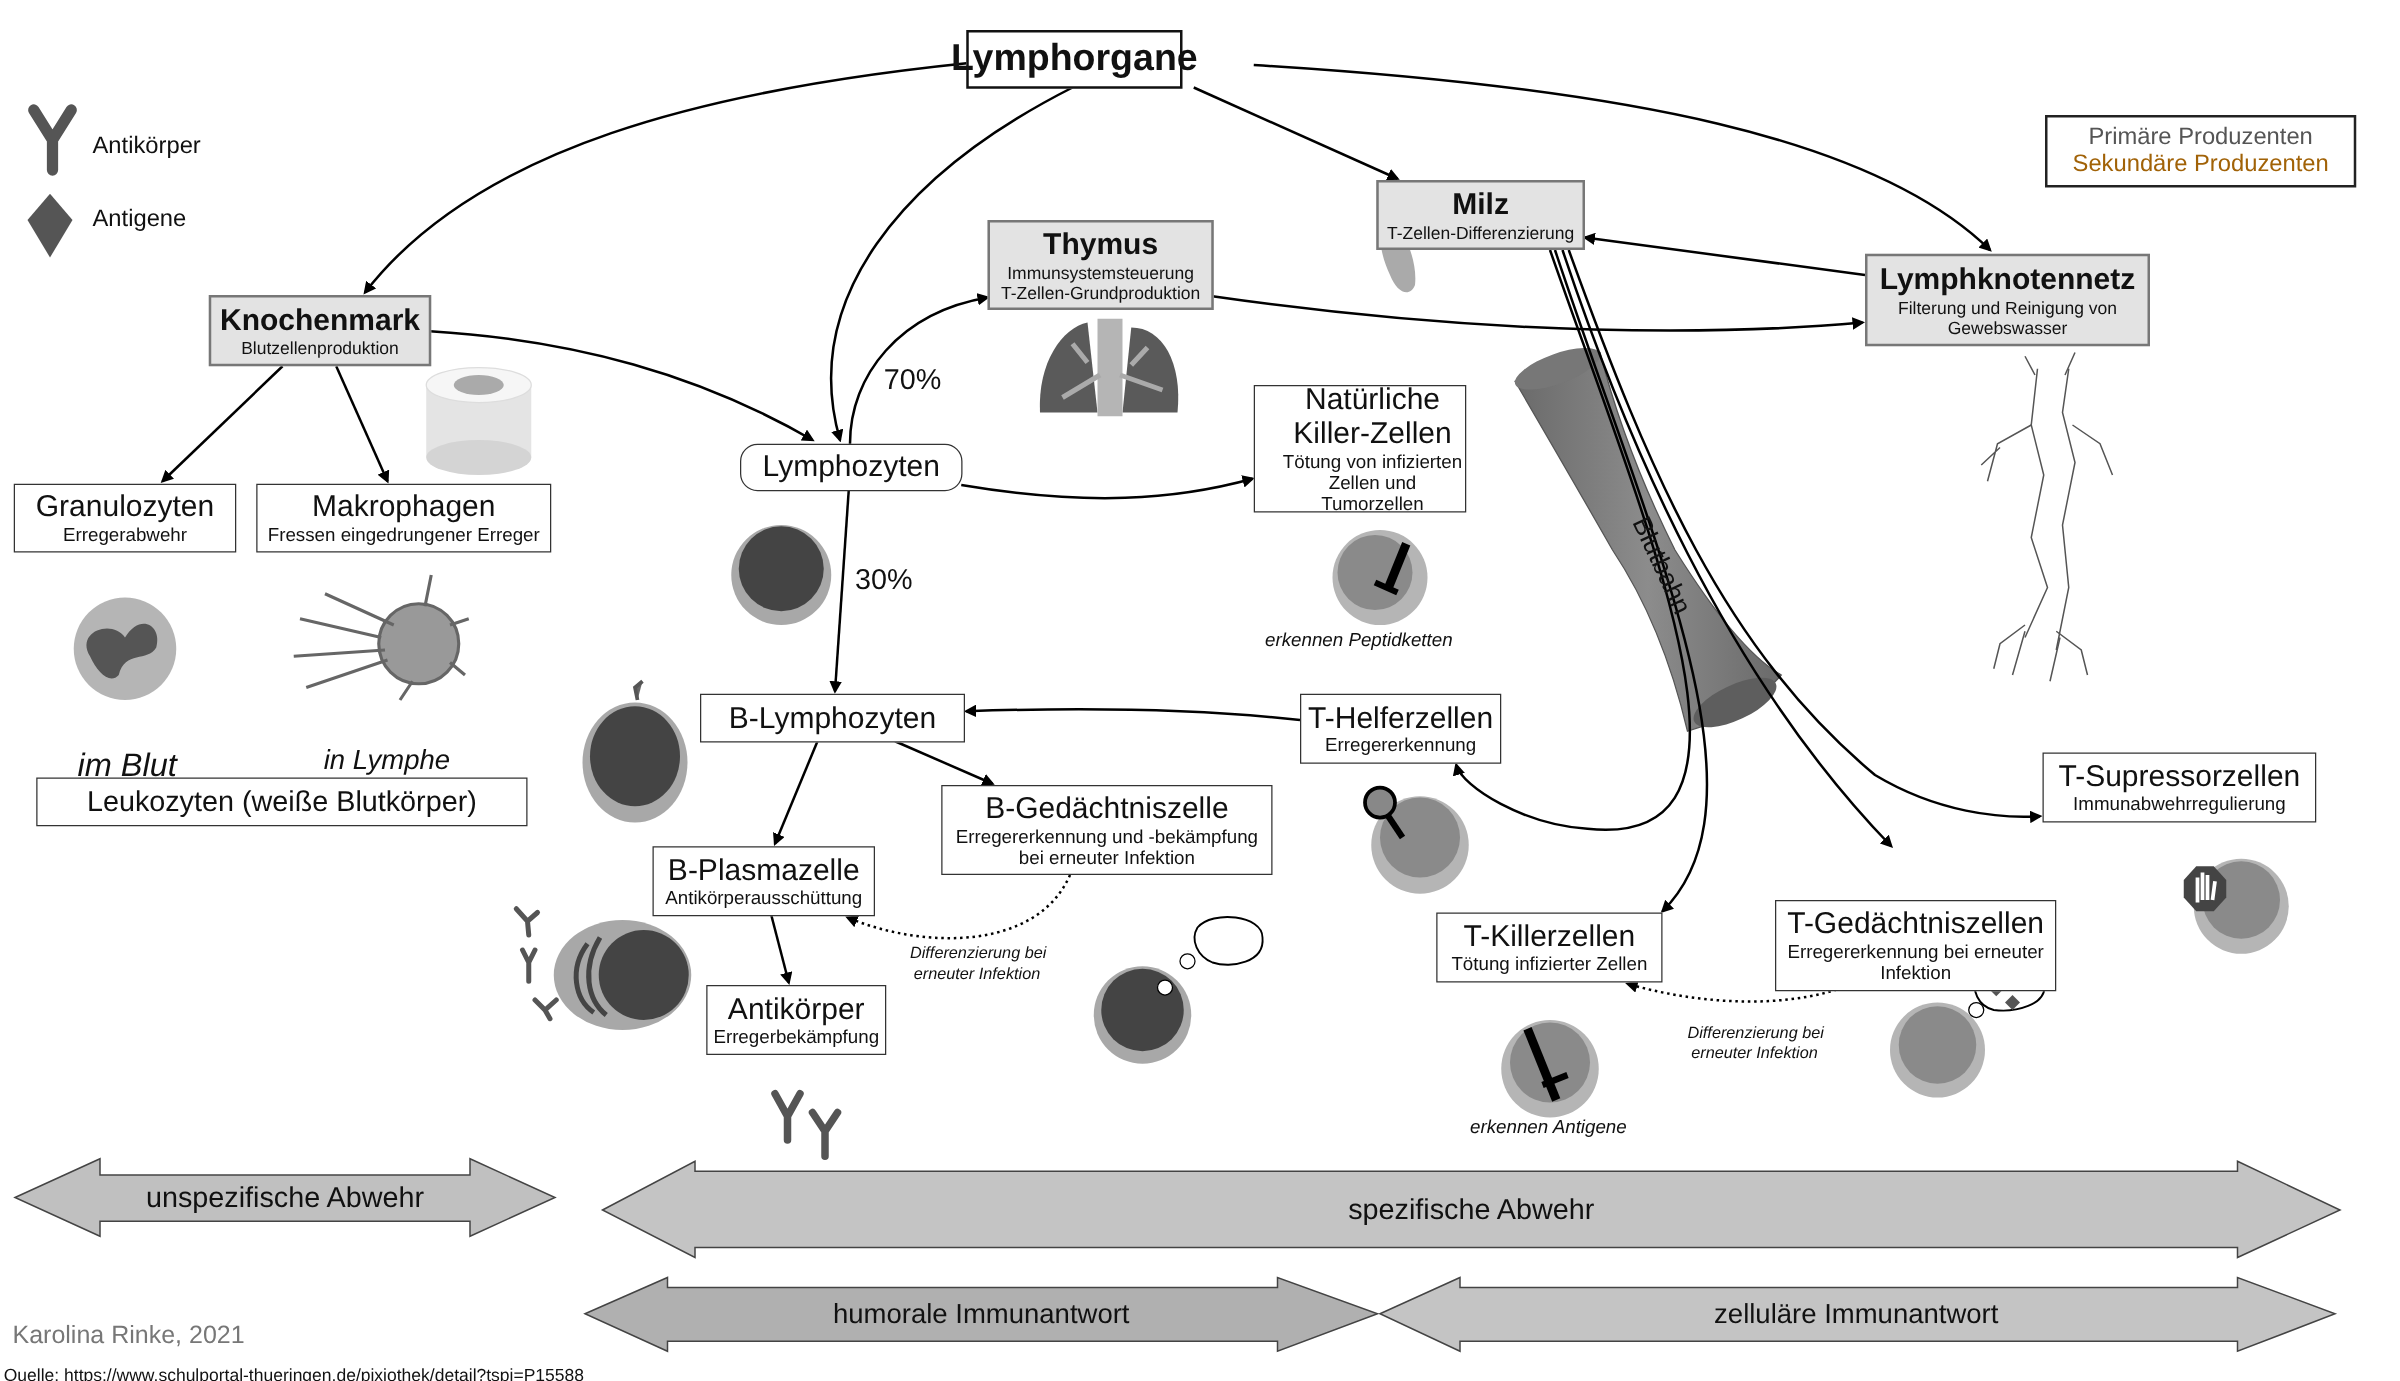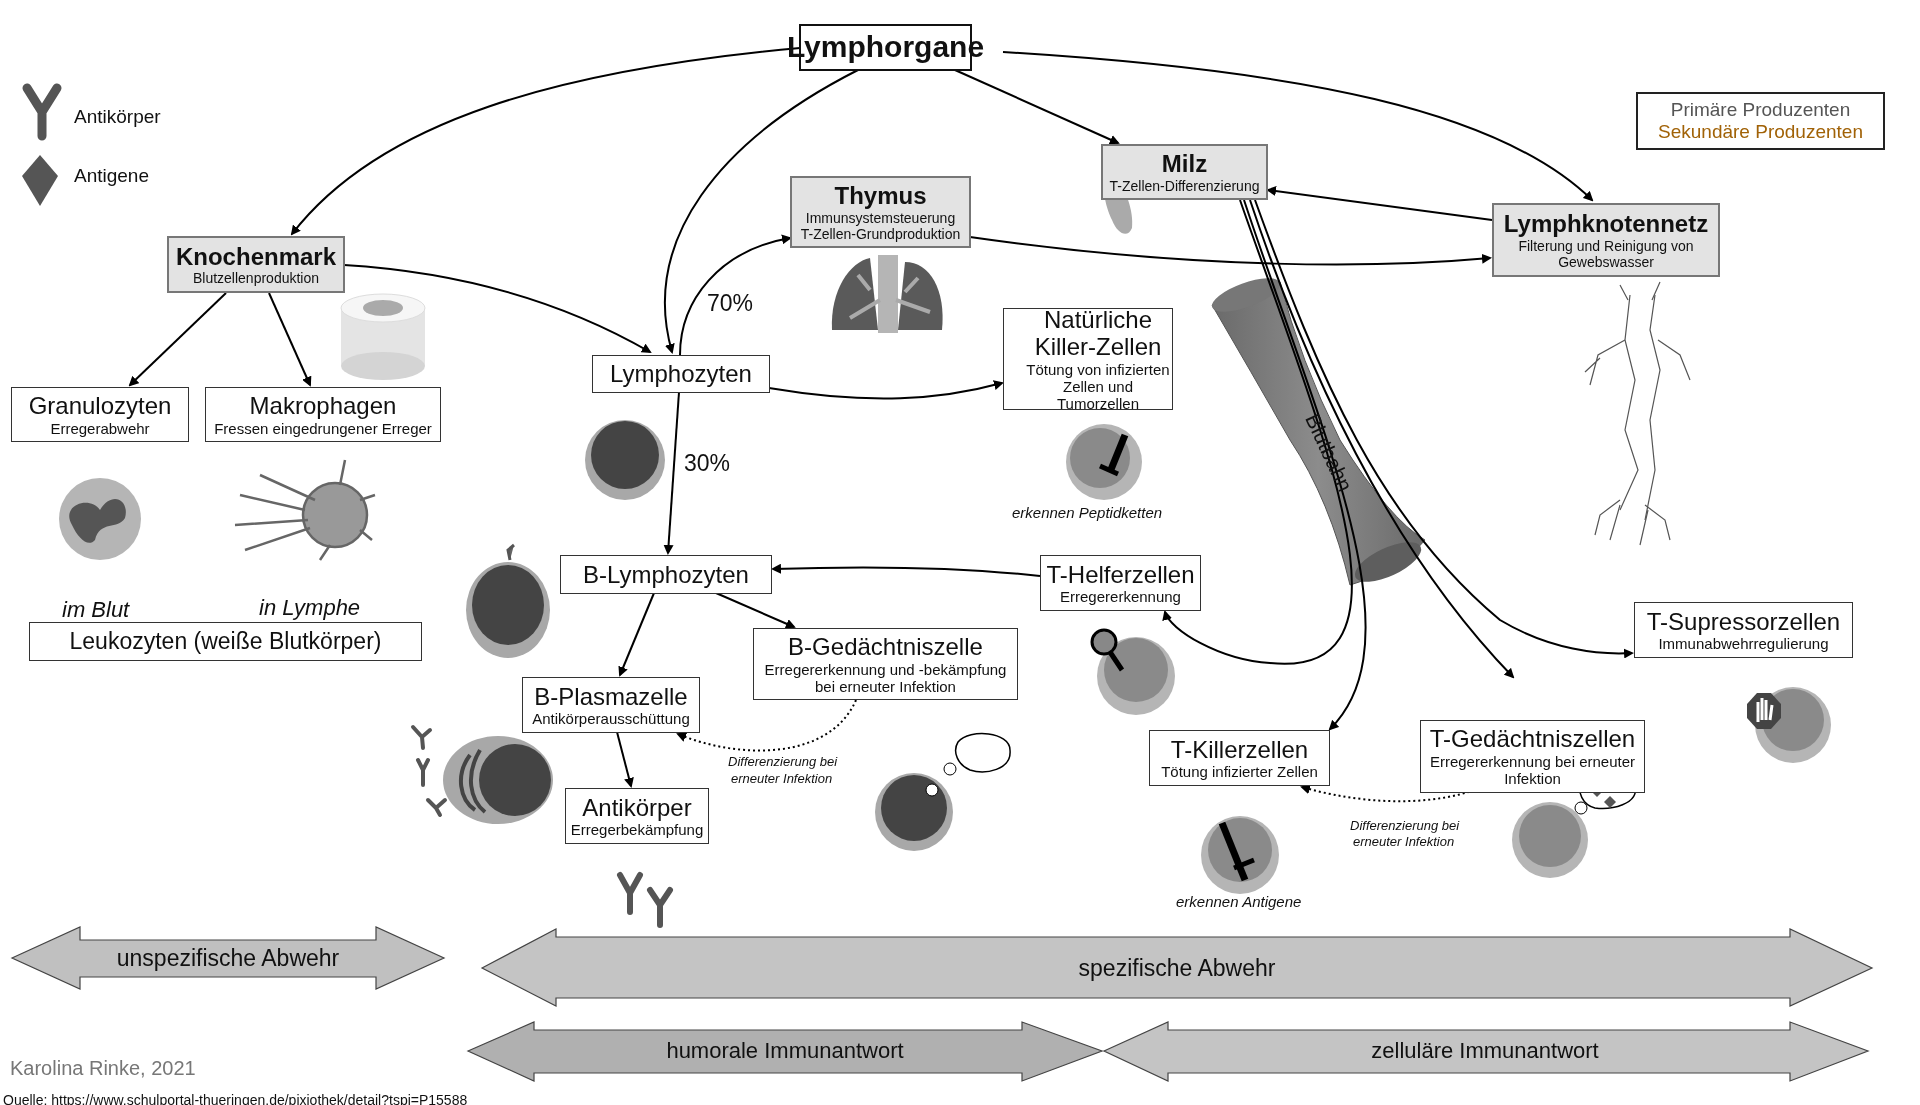--- a/index.html
+++ b/index.html
@@ -185,21 +185,21 @@
 </svg>
 
 <div class="lbl" style="left:74px;top:106px;font-size:19px;">Antikörper</div>
 <div class="lbl" style="left:74px;top:165px;font-size:19px;">Antigene</div>
 
 <div class="box" style="left:1636px;top:92px;width:249px;height:58px;border:2px solid #222;">
   <div style="font-size:19px;color:#555;">Primäre Produzenten</div>
   <div style="font-size:19px;color:#a16207;">Sekundäre Produzenten</div>
 </div>
 
-<div class="box" style="left:799px;top:24px;width:173px;height:47px;border:2.5px solid #111;">
+<div class="box" style="left:773px;top:24px;width:173px;height:47px;border:2.5px solid #111;">
   <div style="font-size:30px;font-weight:bold;">Lymphorgane</div>
 </div>
 
 <div class="box grey" style="left:167px;top:236px;width:178px;height:57px;">
   <div class="tb">Knochenmark</div>
   <div class="s">Blutzellenproduktion</div>
 </div>
 
 <div class="box grey" style="left:790px;top:176px;width:181px;height:72px;">
   <div class="tb">Thymus</div>
@@ -221,28 +221,28 @@
 <div class="box" style="left:11px;top:387px;width:178px;height:55px;">
   <div class="t">Granulozyten</div>
   <div class="s">Erregerabwehr</div>
 </div>
 
 <div class="box" style="left:205px;top:387px;width:236px;height:55px;">
   <div class="t">Makrophagen</div>
   <div class="s">Fressen eingedrungener Erreger</div>
 </div>
 
-<div class="lbl it" style="left:62px;top:597px;font-size:22px;">im Blut</div>
+<div class="lbl it" style="left:62px;top:597px;font-size:26px;">im Blut</div>
 <div class="lbl it" style="left:259px;top:595px;font-size:22px;">in Lymphe</div>
 
 <div class="box" style="left:29px;top:622px;width:393px;height:39px;">
   <div class="t" style="font-size:23px;">Leukozyten (weiße Blutkörper)</div>
 </div>
 
-<div class="box" style="left:592px;top:355px;width:178px;height:38px;">
+<div class="box" style="left:592px;top:355px;width:178px;height:38px;border-radius:14px;">
   <div class="t">Lymphozyten</div>
 </div>
 
 <div class="lbl" style="left:707px;top:290px;font-size:23px;">70%</div>
 <div class="lbl" style="left:684px;top:450px;font-size:23px;">30%</div>
 
 <div class="box" style="left:1003px;top:308px;width:170px;height:102px;padding-left:20px;">
   <div class="t">Natürliche</div>
   <div class="t">Killer-Zellen</div>
   <div class="s">Tötung von infizierten</div>

